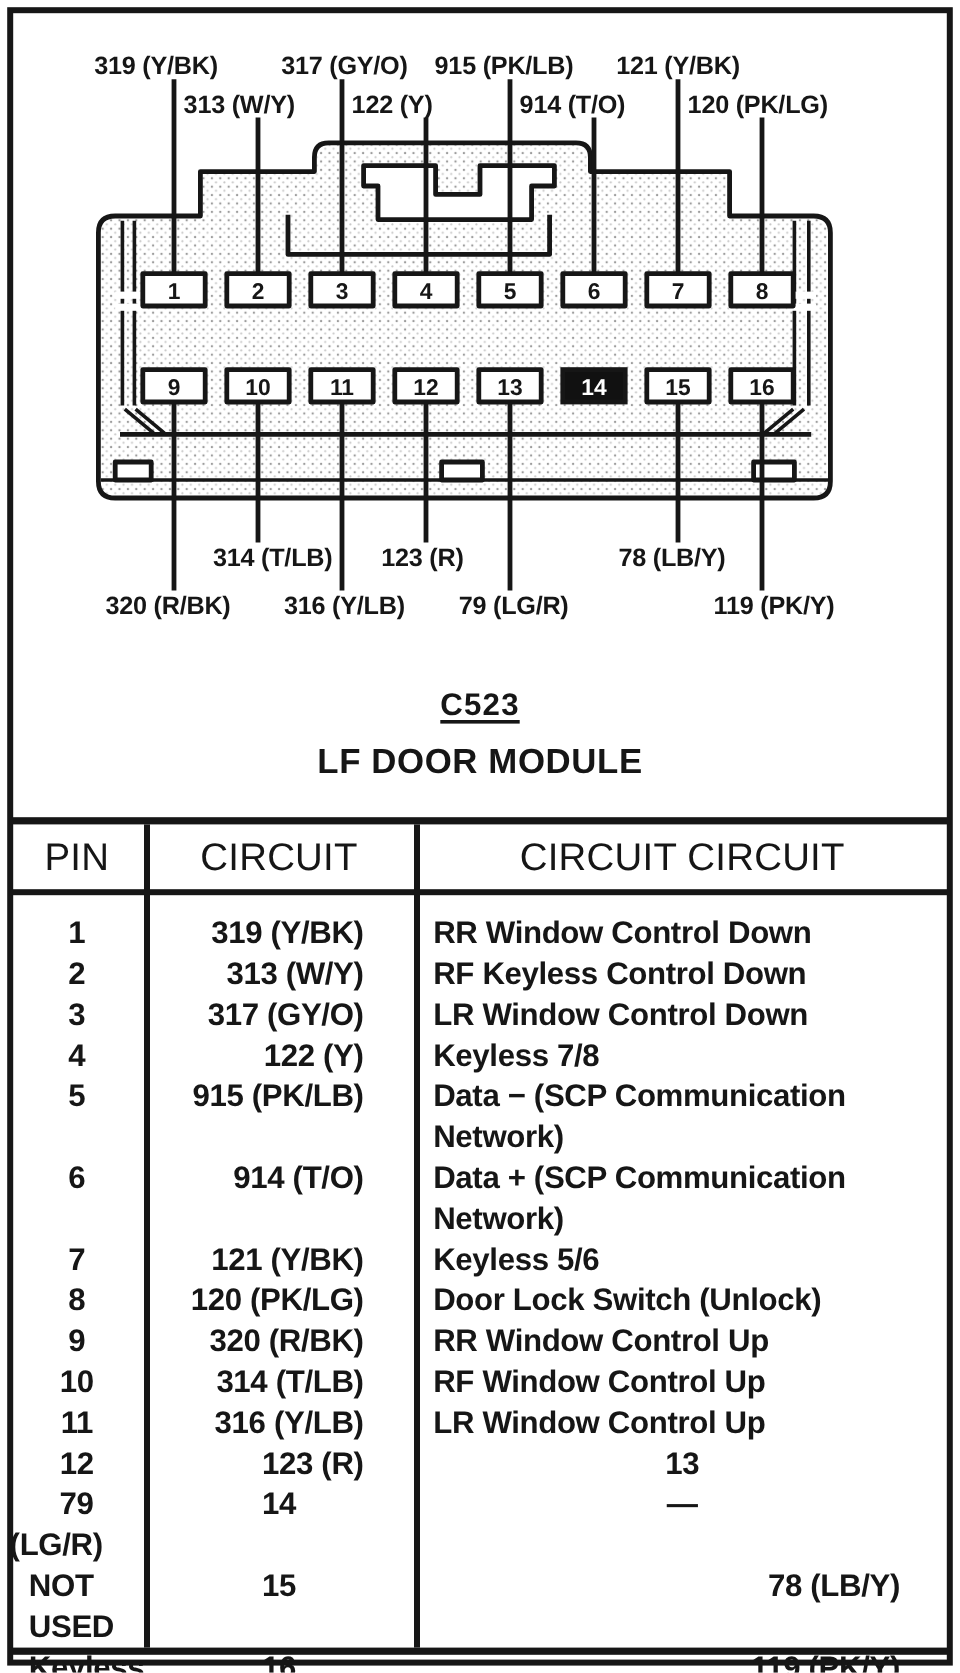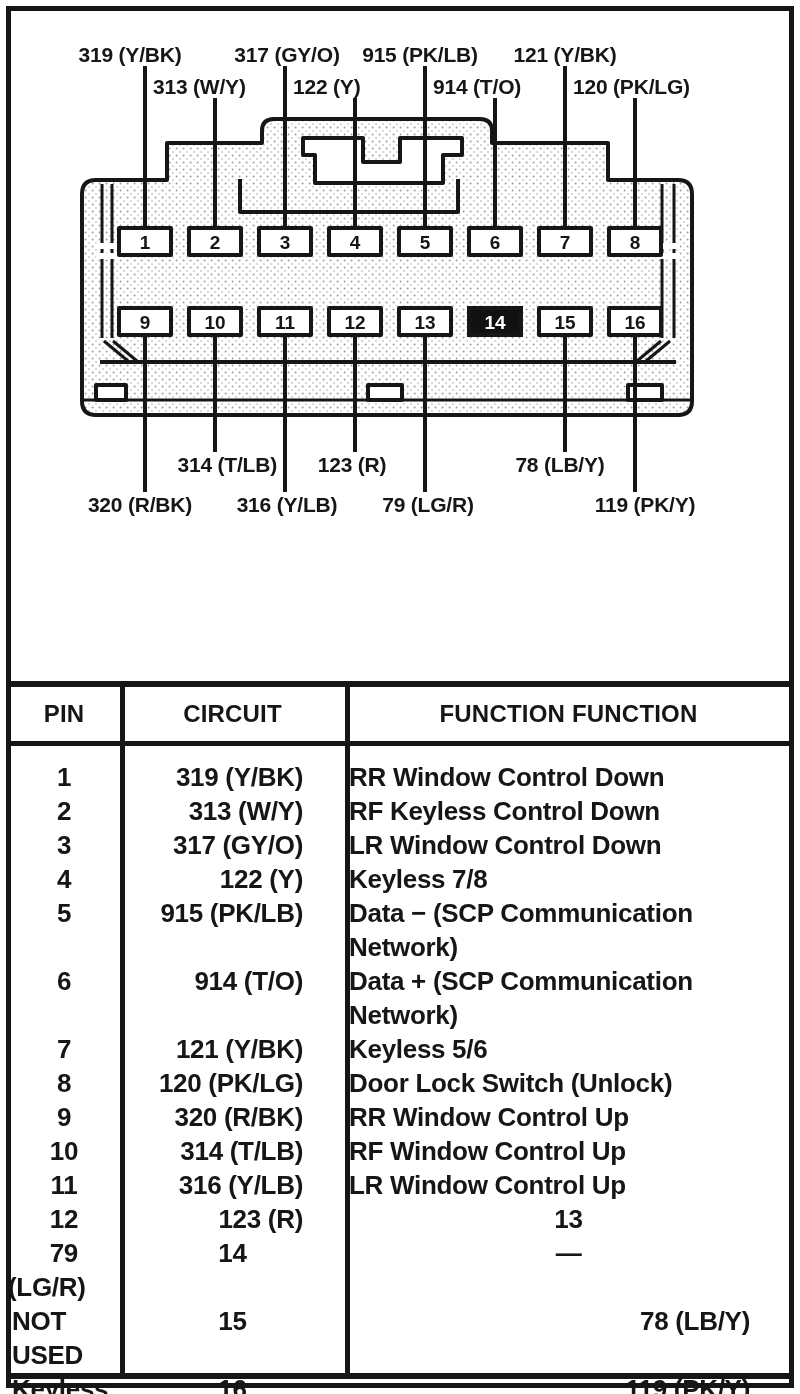--- a/index.html
+++ b/index.html
@@ -63,34 +63,34 @@
     border-bottom:6px solid var(--ink);
     box-sizing:border-box;
   }
   .vline{position:absolute;top:0;bottom:0;width:5px;background:var(--ink);}
   .vline.v1{left:112px;}
   .vline.v2{left:337px;}
   .thead{
     display:grid;grid-template-columns:112px 225px 1fr;
     height:54px;align-items:center;
     border-bottom:5px solid var(--ink);
-    font-size:24px;font-weight:700;letter-spacing:0.2px;
+    font-size:32px;font-weight:400;letter-spacing:0.2px;
   }
   .thead div{text-align:center;}
   .tbody{
     display:grid;grid-template-columns:112px 225px 1fr;
     padding-top:14px;
     font-size:26px;font-weight:700;
     line-height:34px;
     letter-spacing:-0.3px;
   }
   .tbody .c1{text-align:center;}
   .tbody .c2{text-align:right;padding-right:42px;}
   .tbody .c2.dash{text-align:center;padding-right:0;}
-  .tbody .c3{padding-left:4px;white-space:pre-line;}
+  .tbody .c3{padding-left:16px;white-space:pre-line;}
 </style>
 </head>
 <body>
 
 <div class="page">
   <div class="frame"></div>
 
   <svg class="diagram" viewBox="0 0 800 548" xmlns="http://www.w3.org/2000/svg">
     <defs>
       <pattern id="stip" width="7" height="7" patternUnits="userSpaceOnUse">
@@ -184,28 +184,32 @@
 
     <text class="wire-label" x="277" y="472" text-anchor="end">314 (T/LB)</text>
     <text class="wire-label" x="352" y="472" text-anchor="middle">123 (R)</text>
     <text class="wire-label" x="560" y="472" text-anchor="middle">78 (LB/Y)</text>
     <text class="wire-label" x="140" y="512" text-anchor="middle">320 (R/BK)</text>
     <text class="wire-label" x="287" y="512" text-anchor="middle">316 (Y/LB)</text>
     <text class="wire-label" x="428" y="512" text-anchor="middle">79 (LG/R)</text>
     <text class="wire-label" x="645" y="512" text-anchor="middle">119 (PK/Y)</text>
   </svg>
 
+  <div class="titleblock">
+    <div class="conn-id">C523</div>
+    <div class="conn-name">LF DOOR MODULE</div>
+  </div>
 
   <div class="pintable">
     <div class="vline v1"></div>
     <div class="vline v2"></div>
     <div class="thead">
       <div>PIN</div>
       <div>CIRCUIT</div>
-      <div>FUNCTION FUNCTION</div>
+      <div>CIRCUIT CIRCUIT</div>
     </div>
     <div class="tbody" id="tbody">
         <div class="c1">1</div>
         <div class="c2">319 (Y/BK)</div>
         <div class="c3">RR Window Control Down</div>
         <div class="c1">2</div>
         <div class="c2">313 (W/Y)</div>
         <div class="c3">RF Keyless Control Down</div>
         <div class="c1">3</div>
         <div class="c2">317 (GY/O)</div>

